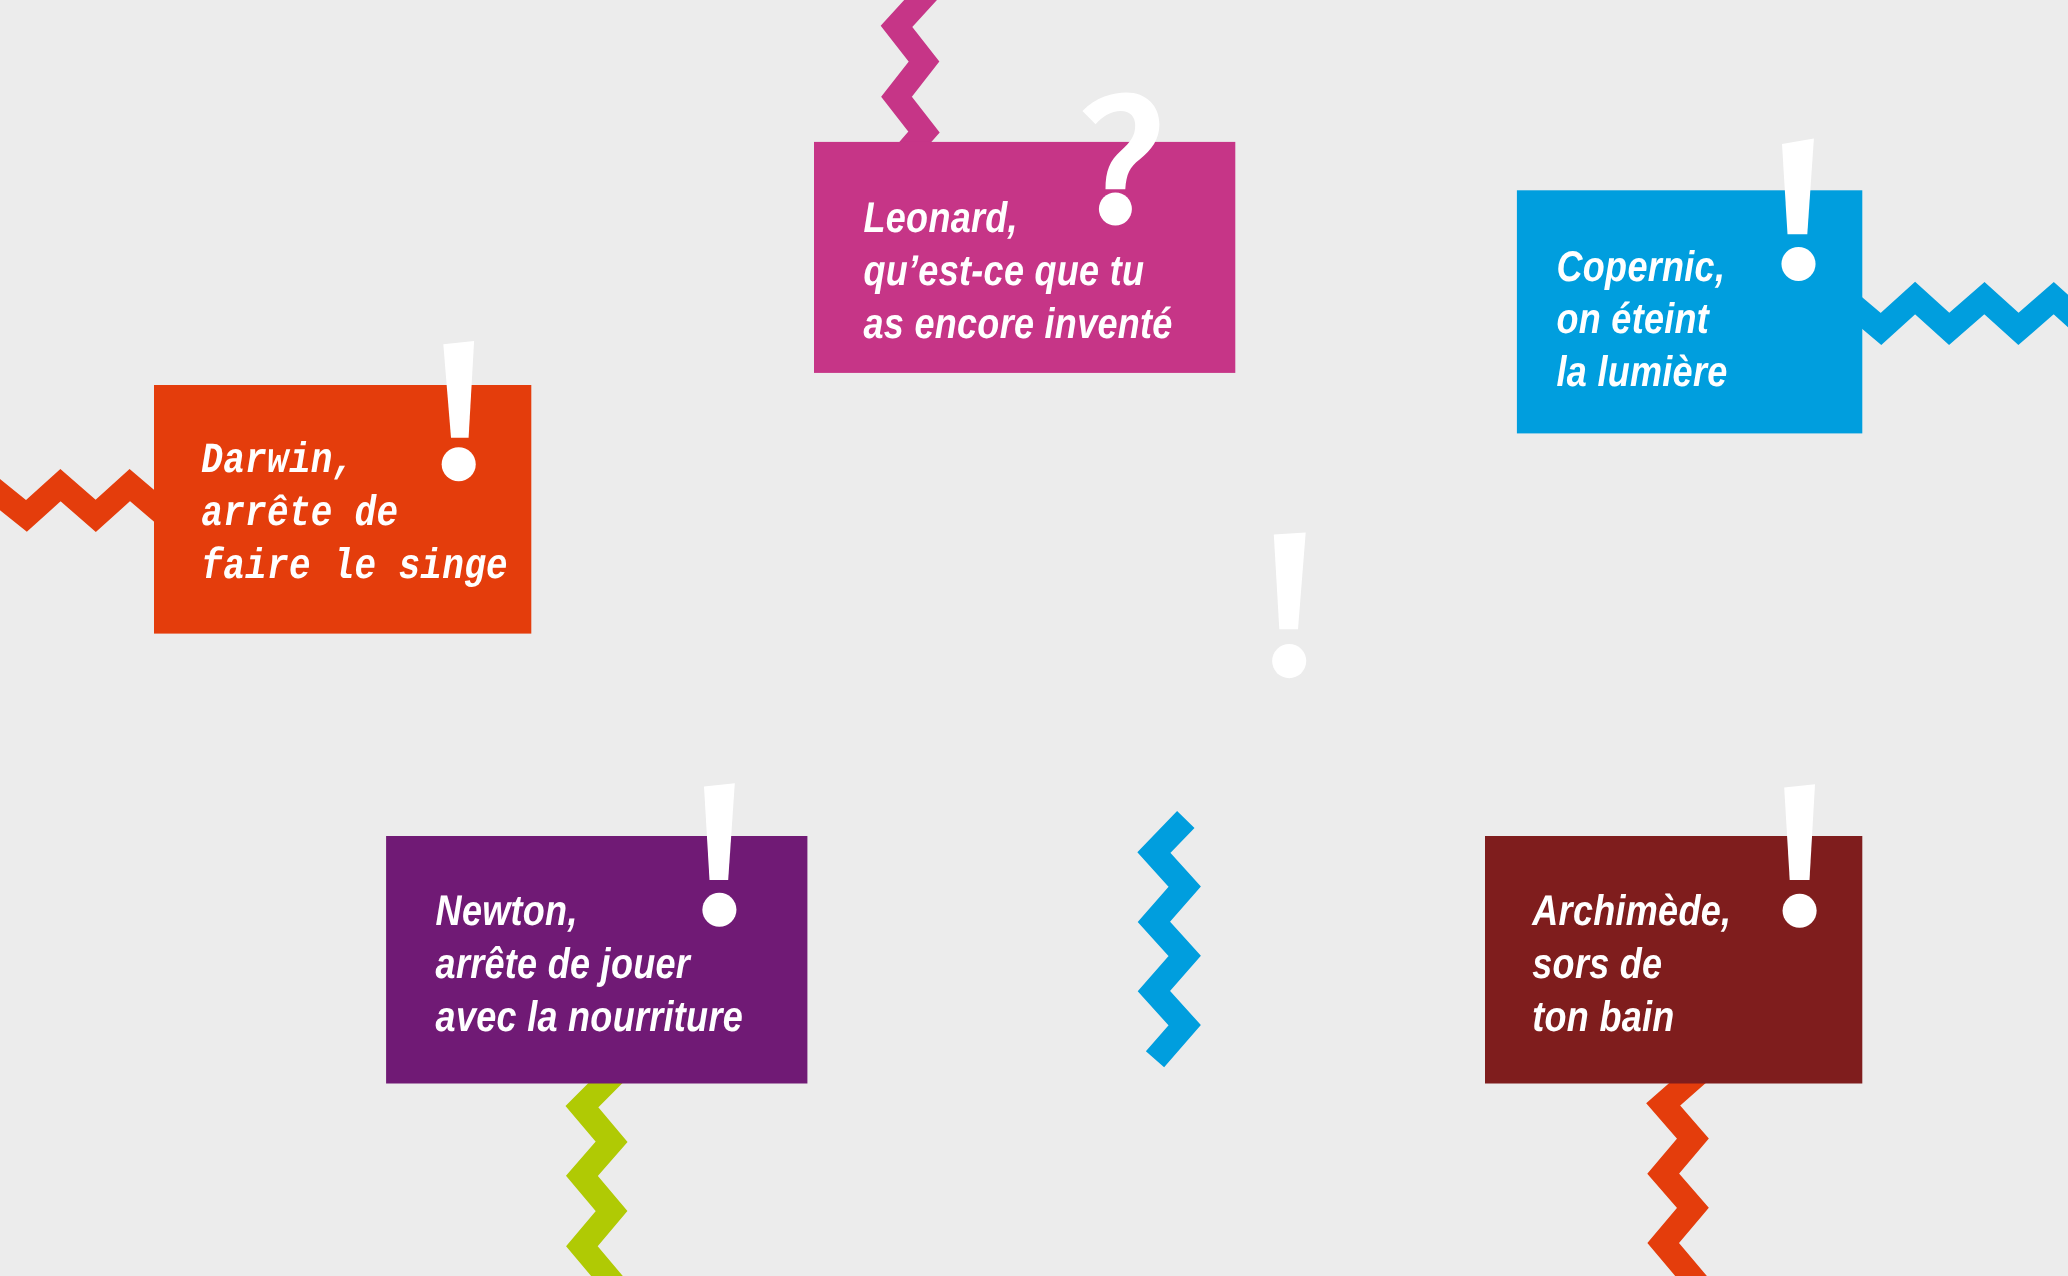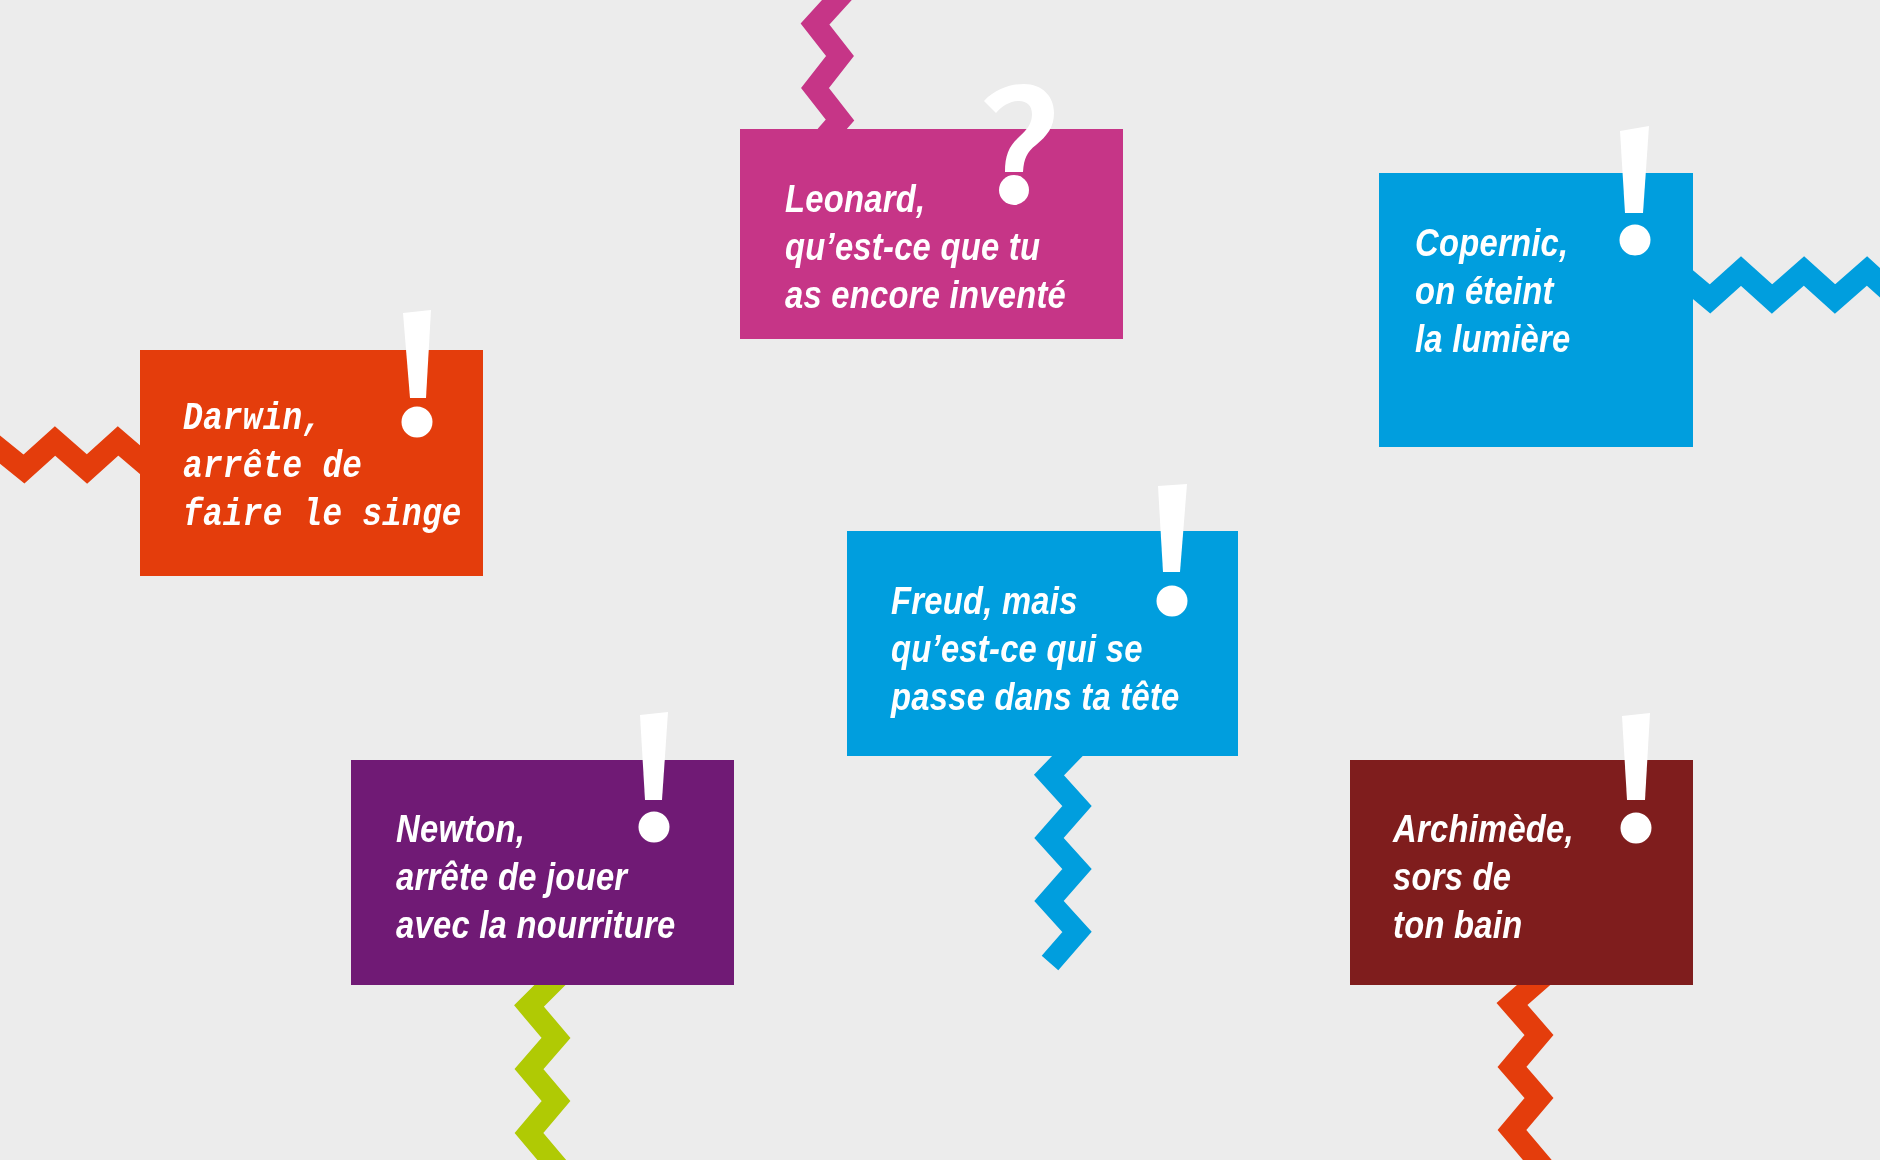--- a/index.html
+++ b/index.html
@@ -45,43 +45,36 @@
   </svg>
 
   <div class="bubble" style="left:698px; top:129px; width:383px; height:210px; background:#c63587;margin-left:42px;">
     <div class="text" style="left:45px; top:46px;">
       <span class="line">Leonard,</span>
       <span class="line">qu’est-ce que tu</span>
       <span class="line">as encore inventé</span>
     </div>
   </div>
 
-  <div class="bubble" style="left:1379px; top:173px; width:314px; height:274px; background:#009ede;">
+  <div class="bubble" style="left:1379px; top:173px; width:314px; height:221px; background:#009ede;">
     <div class="text" style="left:36px; top:46px;">
       <span class="line">Copernic,</span>
       <span class="line">on éteint</span>
       <span class="line">la lumière</span>
     </div>
   </div>
 
   <div class="bubble" style="left:140px; top:350px; width:343px; height:226px; background:#e43d0c;font-family:Liberation Mono, monospace;">
     <div class="text" style="left:43px; top:45px;">
       <span class="line">Darwin,</span>
       <span class="line">arrête de</span>
       <span class="line">faire le singe</span>
     </div>
   </div>
 
-  <div class="bubble" style="left:847px; top:531px; width:391px; height:225px; background:#009ede;">
-    <div class="text" style="left:44px; top:46px;">
-      <span class="line">Freud, mais</span>
-      <span class="line">qu’est-ce qui se</span>
-      <span class="line">passe dans ta tête</span>
-    </div>
-  </div>
 
   <div class="bubble" style="left:351px; top:760px; width:383px; height:225px; background:#701a75;">
     <div class="text" style="left:45px; top:45px;">
       <span class="line">Newton,</span>
       <span class="line">arrête de jouer</span>
       <span class="line">avec la nourriture</span>
     </div>
   </div>
 
   <div class="bubble" style="left:1350px; top:760px; width:343px; height:225px; background:#7f1d1d;">

